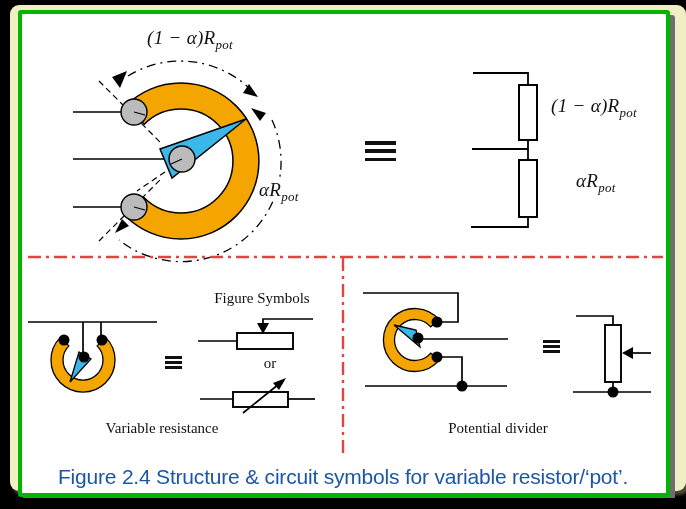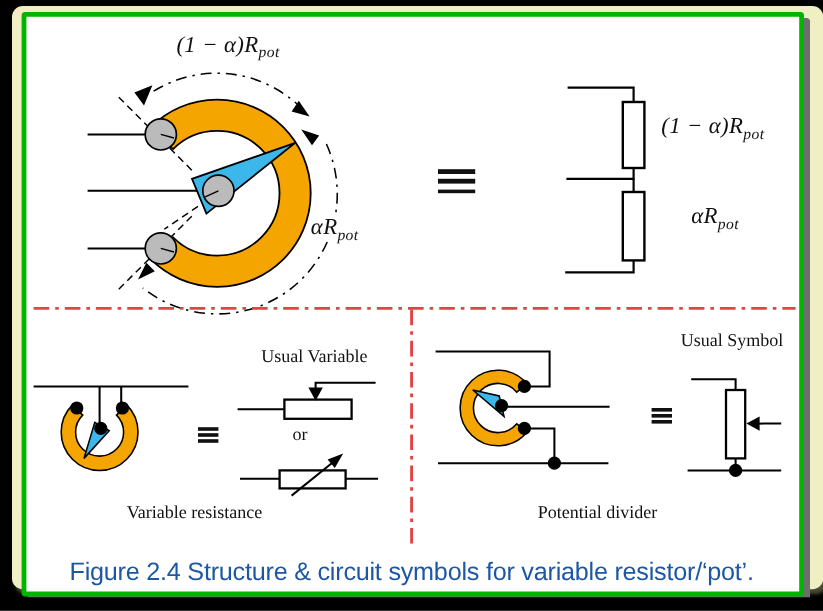--- a/index.html
+++ b/index.html
@@ -149,30 +149,29 @@
 
   <div class="equiv big">
       <span class="bar"></span>
       <span class="bar"></span>
       <span class="bar"></span>
     </div>
 
   <div class="lbl math" style="left:551px;top:95px;"><span>(1 − α)R</span><sub>pot</sub></div>
   <div class="lbl math" style="left:576px;top:170px;"><span>αR</span><sub>pot</sub></div>
 
-  <div class="lbl serif15 center" style="left:262px;top:290px;">Usual Variable</div>
-  <div class="lbl serif15 center" style="left:250px;top:355px;">or</div>
+  <div class="lbl serif15 center" style="left:262px;top:290px;">Figure Symbols</div>
+  <div class="lbl serif15 center" style="left:270px;top:355px;">or</div>
   <div class="equiv small bl">
       <span class="bar"></span>
       <span class="bar"></span>
       <span class="bar"></span>
     </div>
   <div class="lbl serif15 center" style="left:162px;top:420px;">Variable resistance</div>
 
-  <div class="lbl serif15 center" style="left:610px;top:276px;">Usual Symbol</div>
   <div class="equiv small br">
       <span class="bar"></span>
       <span class="bar"></span>
       <span class="bar"></span>
     </div>
   <div class="lbl serif15 center" style="left:498px;top:420px;text-align:right;">Potential divider</div>
 
   <div id="caption">Figure 2.4   Structure &amp; circuit symbols for variable resistor/‘pot’.</div>
 </div>
 

